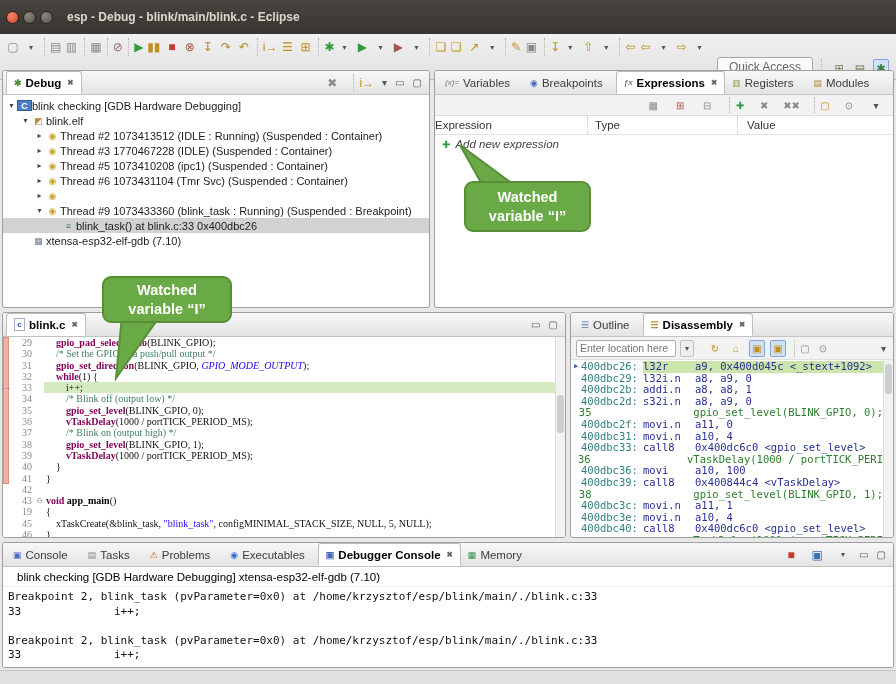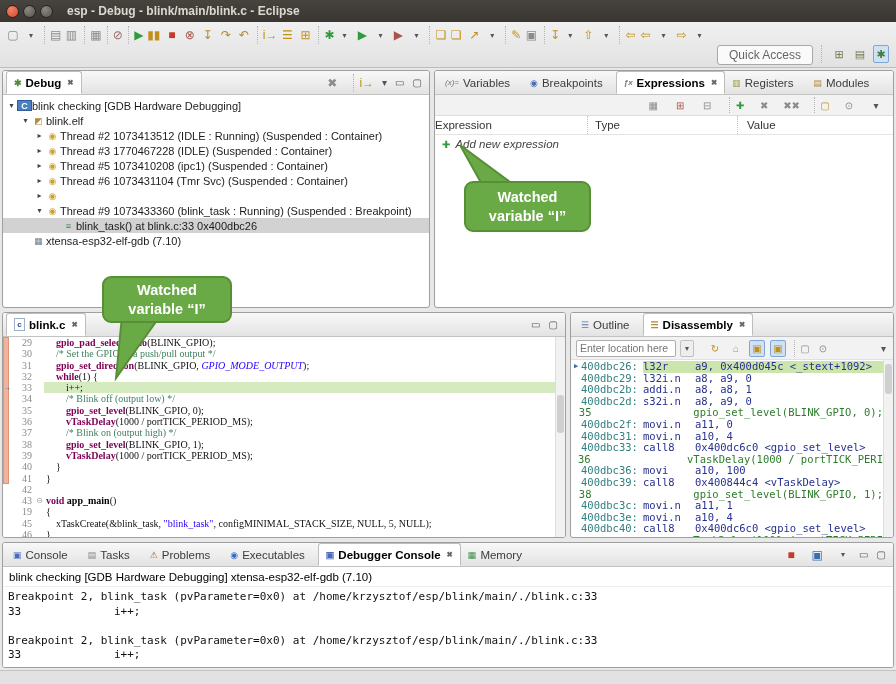--- a/index.html
+++ b/index.html
@@ -1,35 +1,35 @@
 <!DOCTYPE html>
 <html><head>
 <meta charset="utf-8">
 <style>
   *{box-sizing:border-box;margin:0;padding:0}
   html,body{width:896px;height:684px;overflow:hidden}
   body{position:relative;background:#e8e8e8;font-family:"Liberation Sans",sans-serif;color:#222}
 
   
-  .titlebar{height:22px;background:linear-gradient(#47443f,#393631);display:flex;align-items:center;color:#dcd8d0;font-size:12px;font-weight:bold}
+  .titlebar{height:34px;background:linear-gradient(#47443f,#393631);display:flex;align-items:center;color:#dcd8d0;font-size:12px;font-weight:bold}
   .winbtns{display:flex;align-items:center;margin-left:6px;gap:4px}
   .winbtn{width:13px;height:13px;border-radius:50%;border:1px solid #26231f}
   .wb-close{background:radial-gradient(circle at 35% 30%,#f08468,#d2492c)}
   .wb-min,.wb-max{background:radial-gradient(circle at 35% 30%,#8d8981,#55524c)}
   .title-text{margin-left:14px}
 
   
   .toolbar{height:46px;background:linear-gradient(#f0f0f0,#e2e2e2);border-bottom:1px solid #bdbdbd;position:relative}
   .tb-row1{display:flex;align-items:center;height:26px;padding-left:4px}
   .tbtn{min-width:16px;height:18px;display:flex;align-items:center;justify-content:center;font-size:12px;margin:0 1px;border-radius:2px;cursor:default;white-space:nowrap}
   .tbtn.sep{border-left:1px dotted #b3b3b3;border-radius:0;padding-left:5px;margin-left:4px}
   .c-grey{color:#8b8b8b}.c-dk{color:#555;font-size:8px}.c-green{color:#2f9b3f}
   .c-gold{color:#c28f1d}.c-gold2{color:#b58a2a}.c-red{color:#c43a2e}.c-red2{color:#a8544a}
   .c-blue{color:#3a6fb0}.c-slash{color:#9a6a6a}
-  .tb-row2{position:absolute;right:6px;top:23px;display:flex;align-items:flex-start;gap:8px}
+  .tb-row2{position:absolute;right:6px;top:23px;display:flex;align-items:flex-end;gap:8px}
   .quick-access{border:1px solid #a8a8a8;border-radius:3px;padding:2px 11px;font-size:12px;color:#666;background:#fafafa}
   .persp{display:flex;gap:3px;border-left:1px dotted #b3b3b3;padding-left:8px}
   .persp .tbtn{font-size:11px;color:#7b7b55}
   .persp .tbtn.active{background:#cfe1f3;border:1px solid #7ea7d8;color:#3f7f3f}
 
   
   .main{position:absolute;top:68px;left:0;right:0;bottom:14px;padding:2px;display:flex;flex-direction:column;gap:4px}
   .row1{display:flex;gap:4px;height:238px}
   .row2{display:flex;gap:4px;height:226px}
   .row3{flex:1;display:flex}
@@ -103,21 +103,21 @@
   .dgut{width:10px;font-size:7px;color:#3a6fb0;text-align:center}
   .daddr{width:62px;color:#2e7f7f}
   .dbody{flex:1;display:flex}
   .dmn{display:inline-block;width:52px;color:#26308f}
   .dops{color:#26308f}
   .drow.cur .dbody{background:#cbe5ad}
   .drow.src .daddr{color:#2c7d2c}
   .drow.src .dops{color:#2c7d2c;padding-left:14px}
 
   
-  .con-header{font-size:11.5px;color:#000;padding:4px 5px 3px 6px;background:#fff;border-bottom:1px solid #eee}
+  .con-header{font-size:11.5px;color:#000;padding:4px 5px 3px 14px;background:#fff;border-bottom:1px solid #eee}
   .con-body{flex:1;background:#fff;font-family:"DejaVu Sans Mono",monospace;font-size:11px;padding:3px 5px;overflow:hidden}
   .con-line{height:14.5px;line-height:14.5px;white-space:pre;color:#111}
 
   
   .statusbar{position:absolute;left:0;right:0;bottom:0;height:14px;background:#e2e2e2;border-top:1px solid #c4c4c4}
 
   
   .callout{position:absolute;z-index:21;background:#6aaa46;border:2px solid #578e36;border-radius:9px;color:#fff;font-weight:bold;font-size:14.5px;text-align:center;display:flex;flex-direction:column;justify-content:center;line-height:19px}
   #tails{position:absolute;left:0;top:0;z-index:20;pointer-events:none}
 </style>

